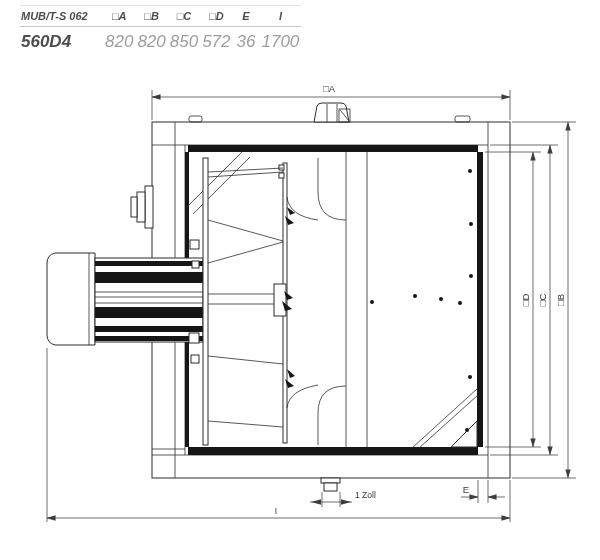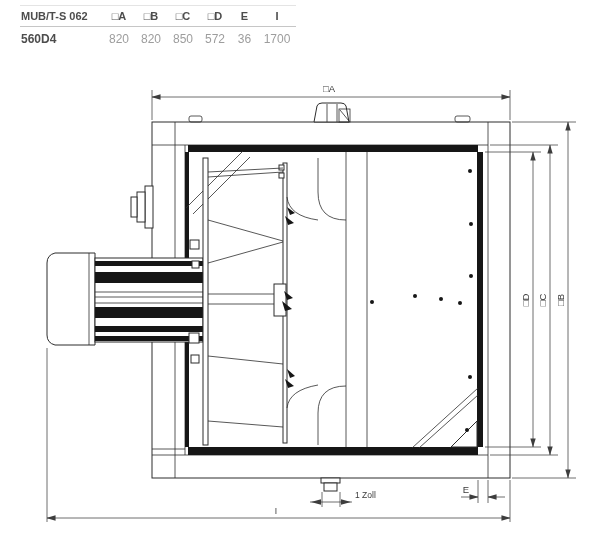--- a/index.html
+++ b/index.html
@@ -1,22 +1,22 @@
 <!DOCTYPE html>
 <html><head>
 <meta charset="utf-8">
 <style>
   html,body{margin:0;padding:0;background:#fff;}
   .screen{position:relative;width:600px;height:560px;background:#ffffff;overflow:hidden;
           font-family:"Liberation Sans","DejaVu Sans",sans-serif;}
   
-  .dims-table{position:absolute;left:20px;top:5px;border-collapse:collapse;}
+  .dims-table{position:absolute;left:20px;top:5px;border-collapse:collapse;font-style:italic;}
   .dims-table thead tr{border-top:1px solid #e4e4e4;border-bottom:1px solid #c6c6c6;}
   .dims-table th{font-size:11px;font-weight:bold;color:#4d4d4d;padding:4px 2px;text-align:center;white-space:nowrap;}
-  .dims-table td{font-size:12px;color:#9d9d9d;padding:5px 2px 3px 2px;text-align:center;white-space:nowrap;}
+  .dims-table td{font-size:17px;color:#9d9d9d;padding:5px 2px 3px 2px;text-align:center;white-space:nowrap;}
   .c-model{width:80px;text-align:left !important;padding-left:1px !important;}
   td.c-model{color:#4d4d4d;font-weight:bold;}
   .c-num{width:28px;}
   .c-e{width:23px;}
   .c-i{width:34px;}
   
   .drawing{position:absolute;left:0;top:0;width:600px;height:560px;}
   .ln{stroke:#2d2d2d;stroke-width:1;fill:none;}
   .lnt{stroke:#2d2d2d;stroke-width:0.8;fill:none;}
   .wfill{fill:#ffffff;stroke:#2d2d2d;stroke-width:1;}

